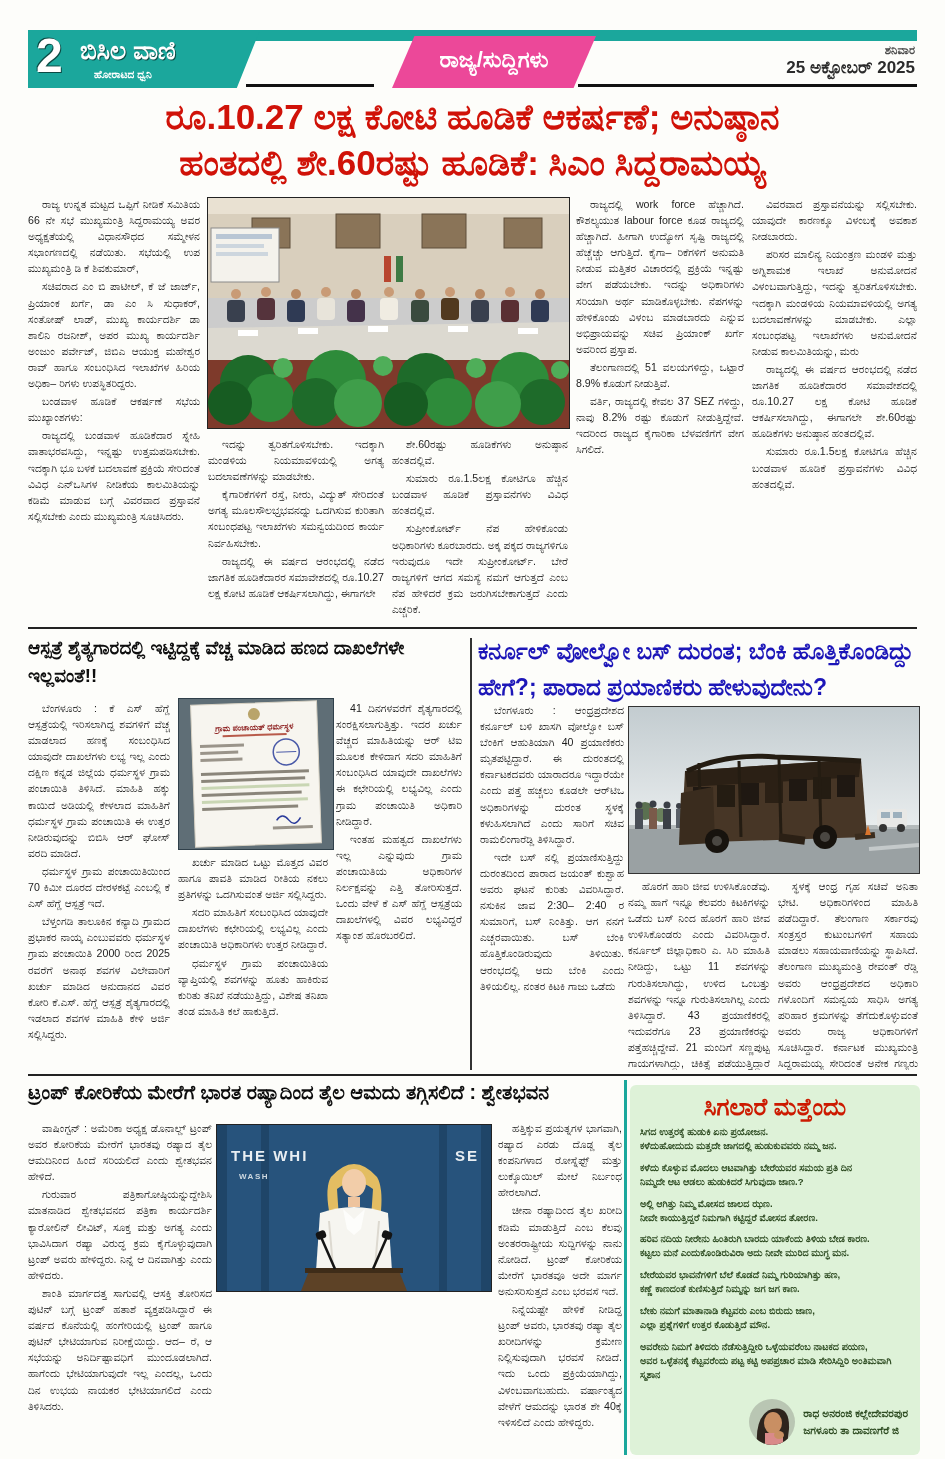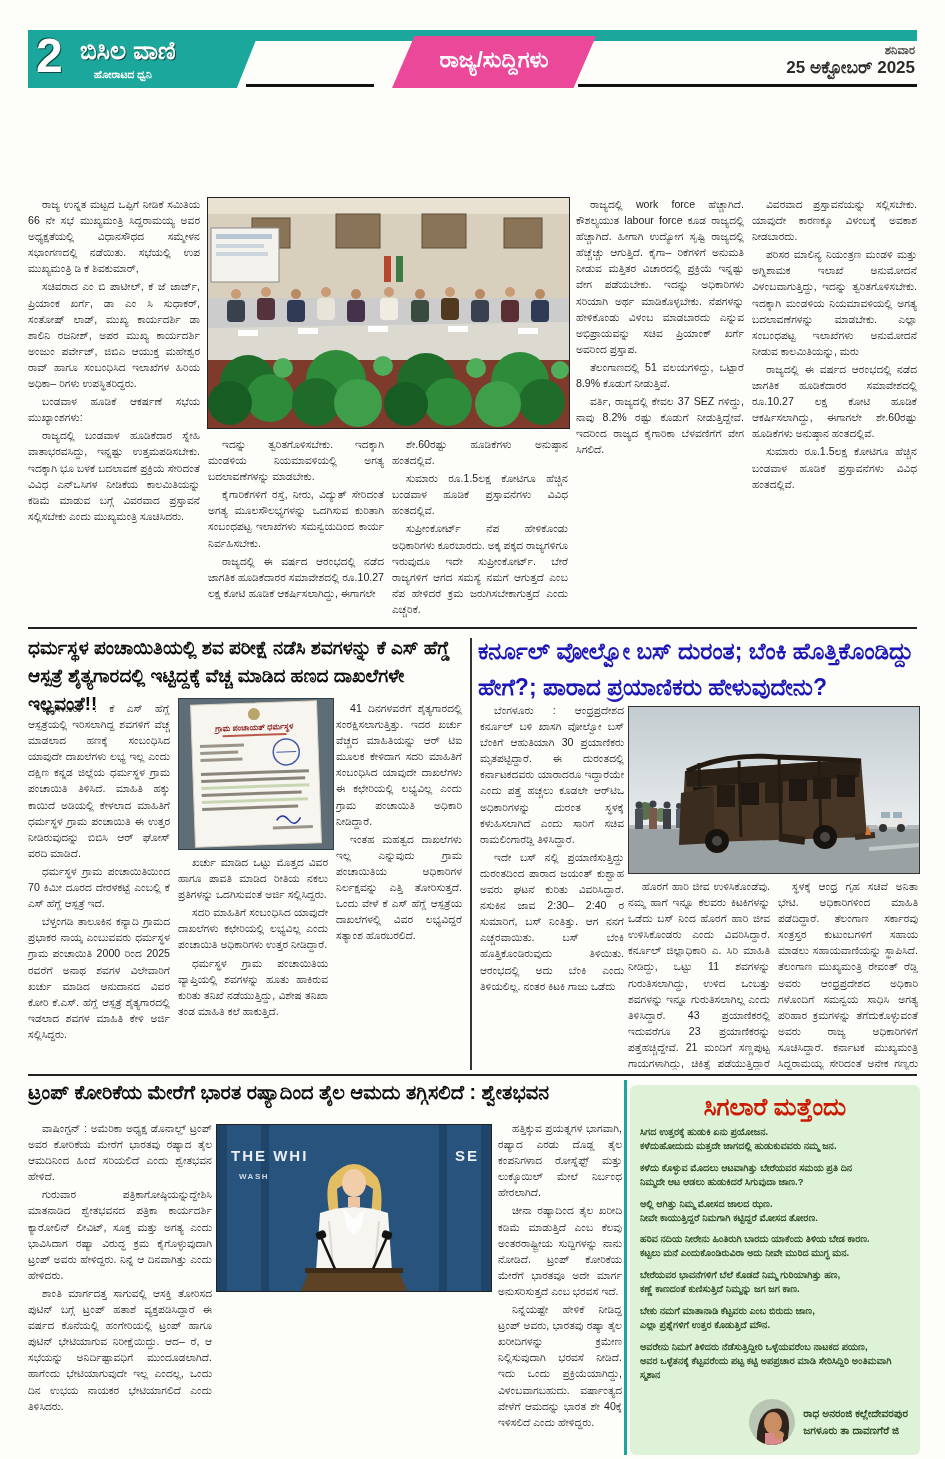--- a/index.html
+++ b/index.html
@@ -60,30 +60,34 @@
     <div class="logo-tag">ಹೋರಾಟದ ಧ್ವನಿ</div>
   </div>
   <div class="rule-seg" style="left:246px;width:128px;"></div>
   <div class="rule-seg" style="left:578px;width:339px;"></div>
   <div class="band">
     <span>ರಾಜ್ಯ/ಸುದ್ದಿಗಳು</span>
   </div>
   <div class="day">ಶನಿವಾರ</div>
   <div class="date">25 ಅಕ್ಟೋಬರ್ 2025</div>
 
+  <div class="lead-headline">
+    <div>ರೂ.10.27 ಲಕ್ಷ ಕೋಟಿ ಹೂಡಿಕೆ ಆಕರ್ಷಣೆ; ಅನುಷ್ಠಾನ</div>
+    <div>ಹಂತದಲ್ಲಿ ಶೇ.60ರಷ್ಟು ಹೂಡಿಕೆ: ಸಿಎಂ ಸಿದ್ದರಾಮಯ್ಯ</div>
+  </div>
 
   <div class="col body-text" style="left:28px;top:196px;width:172px;height:428px;">
       <p>ರಾಜ್ಯ ಉನ್ನತ ಮಟ್ಟದ ಒಪ್ಪಿಗೆ ನೀಡಿಕೆ ಸಮಿತಿಯ 66 ನೇ ಸಭೆ ಮುಖ್ಯಮಂತ್ರಿ ಸಿದ್ದರಾಮಯ್ಯ ಅವರ ಅಧ್ಯಕ್ಷತೆಯಲ್ಲಿ ವಿಧಾನಸೌಧದ ಸಮ್ಮೇಳನ ಸಭಾಂಗಣದಲ್ಲಿ ನಡೆಯಿತು. ಸಭೆಯಲ್ಲಿ ಉಪ ಮುಖ್ಯಮಂತ್ರಿ ಡಿ ಕೆ ಶಿವಕುಮಾರ್,</p>
       <p>ಸಚಿವರಾದ ಎಂ ಬಿ ಪಾಟೀಲ್, ಕೆ ಜೆ ಜಾರ್ಜ್, ಪ್ರಿಯಾಂಕ ಖರ್ಗೆ, ಡಾ ಎಂ ಸಿ ಸುಧಾಕರ್, ಸಂತೋಷ್ ಲಾಡ್, ಮುಖ್ಯ ಕಾರ್ಯದರ್ಶಿ ಡಾ ಶಾಲಿನಿ ರಜನೀಶ್, ಅಪರ ಮುಖ್ಯ ಕಾರ್ಯದರ್ಶಿ ಅಂಜುಂ ಪರ್ವೇಜ್, ಜಿಬಿಎ ಆಯುಕ್ತ ಮಹೇಶ್ವರ ರಾವ್ ಹಾಗೂ ಸಂಬಂಧಿಸಿದ ಇಲಾಖೆಗಳ ಹಿರಿಯ ಅಧಿಕಾ– ರಿಗಳು ಉಪಸ್ಥಿತರಿದ್ದರು.</p>
       <p>ಬಂಡವಾಳ ಹೂಡಿಕೆ ಆಕರ್ಷಣೆ ಸಭೆಯ ಮುಖ್ಯಾಂಶಗಳು:</p>
       <p>ರಾಜ್ಯದಲ್ಲಿ ಬಂಡವಾಳ ಹೂಡಿಕೆದಾರ ಸ್ನೇಹಿ ವಾತಾಭರವಸಿದ್ದು, ಇನ್ನಷ್ಟು ಉತ್ತಮಪಡಿಸಬೇಕು. ಇದಕ್ಕಾಗಿ ಭೂ ಬಳಕೆ ಬದಲಾವಣೆ ಪ್ರಕ್ರಿಯೆ ಸೇರಿದಂತೆ ವಿವಿಧ ಎನ್‌ಒಸಿಗಳ ನೀಡಿಕೆಯ ಕಾಲಮಿತಿಯನ್ನು ಕಡಿಮೆ ಮಾಡುವ ಬಗ್ಗೆ ವಿವರವಾದ ಪ್ರಸ್ತಾವನೆ ಸಲ್ಲಿಸಬೇಕು ಎಂದು ಮುಖ್ಯಮಂತ್ರಿ ಸೂಚಿಸಿದರು.</p>
     </div>
   <div class="col body-text" style="left:208px;top:436px;width:176px;height:188px;">
       <p>ಇದನ್ನು ತ್ವರಿತಗೊಳಿಸಬೇಕು. ಇದಕ್ಕಾಗಿ ಮಂಡಳಿಯ ನಿಯಮಾವಳಿಯಲ್ಲಿ ಅಗತ್ಯ ಬದಲಾವಣೆಗಳನ್ನು ಮಾಡಬೇಕು.</p>
-      <p>ಕೈಗಾರಿಕೆಗಳಿಗೆ ರಸ್ತೆ, ನೀರು, ವಿದ್ಯುತ್ ಸೇರಿದಂತೆ ಅಗತ್ಯ ಮೂಲಸೌಲಭ್ಯಗಳನ್ನು ಒದಗಿಸುವ ಕುರಿತಾಗಿ ಸಂಬಂಧಪಟ್ಟ ಇಲಾಖೆಗಳು ಸಮನ್ವಯದಿಂದ ಕಾರ್ಯ ನಿರ್ವಹಿಸಬೇಕು.</p>
+      <p>ಕೈಗಾರಿಕೆಗಳಿಗೆ ರಸ್ತೆ, ನೀರು, ವಿದ್ಯುತ್ ಸೇರಿದಂತೆ ಅಗತ್ಯ ಮೂಲಸೌಲಭ್ತಭವನದ್ನು ಒದಗಿಸುವ ಕುರಿತಾಗಿ ಸಂಬಂಧಪಟ್ಟ ಇಲಾಖೆಗಳು ಸಮನ್ವಯದಿಂದ ಕಾರ್ಯ ನಿರ್ವಹಿಸಬೇಕು.</p>
       <p>ರಾಜ್ಯದಲ್ಲಿ ಈ ವರ್ಷದ ಆರಂಭದಲ್ಲಿ ನಡೆದ ಜಾಗತಿಕ ಹೂಡಿಕೆದಾರರ ಸಮಾವೇಶದಲ್ಲಿ ರೂ.10.27 ಲಕ್ಷ ಕೋಟಿ ಹೂಡಿಕೆ ಆಕರ್ಷಿಸಲಾಗಿದ್ದು, ಈಗಾಗಲೇ</p>
     </div>
   <div class="col body-text" style="left:392px;top:436px;width:176px;height:188px;">
       <p>ಶೇ.60ರಷ್ಟು ಹೂಡಿಕೆಗಳು ಅನುಷ್ಠಾನ ಹಂತದಲ್ಲಿವೆ.</p>
       <p>ಸುಮಾರು ರೂ.1.5ಲಕ್ಷ ಕೋಟಿಗೂ ಹೆಚ್ಚಿನ ಬಂಡವಾಳ ಹೂಡಿಕೆ ಪ್ರಸ್ತಾವನೆಗಳು ವಿವಿಧ ಹಂತದಲ್ಲಿವೆ.</p>
       <p>ಸುಪ್ರೀಂಕೋರ್ಟ್ ನೆಪ ಹೇಳಿಕೊಂಡು ಅಧಿಕಾರಿಗಳು ಕೂರಬಾರದು. ಅಕ್ಕ ಪಕ್ಕದ ರಾಜ್ಯಗಳಿಗೂ ಇರುವುದೂ ಇದೇ ಸುಪ್ರೀಂಕೋರ್ಟ್. ಬೇರೆ ರಾಜ್ಯಗಳಿಗೆ ಆಗದ ಸಮಸ್ಯೆ ನಮಗೆ ಆಗುತ್ತದೆ ಎಂಬ ನೆಪ ಹೇಳಿದರೆ ಕ್ರಮ ಜರುಗಿಸಬೇಕಾಗುತ್ತದೆ ಎಂದು ಎಚ್ಚರಿಕೆ.</p>
     </div>
   <div class="col body-text" style="left:576px;top:196px;width:168px;height:428px;">
       <p>ರಾಜ್ಯದಲ್ಲಿ work force ಹೆಚ್ಚಾಗಿದೆ. ಕೌಶಲ್ಯಯುತ labour force ಕೂಡ ರಾಜ್ಯದಲ್ಲಿ ಹೆಚ್ಚಾಗಿದೆ. ಹೀಗಾಗಿ ಉದ್ಯೋಗ ಸೃಷ್ಟಿ ರಾಜ್ಯದಲ್ಲಿ ಹೆಚ್ಚೆಚ್ಚು ಆಗುತ್ತಿದೆ. ಕೈಗಾ– ರಿಕೆಗಳಿಗೆ ಅನುಮತಿ ನೀಡುವ ಮತ್ತಿತರ ವಿಚಾರದಲ್ಲಿ ಪ್ರಕ್ರಿಯೆ ಇನ್ನಷ್ಟು ವೇಗ ಪಡೆಯಬೇಕು. ಇದನ್ನು ಅಧಿಕಾರಿಗಳು ಸರಿಯಾಗಿ ಅರ್ಥ ಮಾಡಿಕೊಳ್ಳಬೇಕು. ನೆಪಗಳನ್ನು ಹೇಳಿಕೊಂಡು ವಿಳಂಬ ಮಾಡಬಾರದು ಎನ್ನುವ ಅಭಿಪ್ರಾಯವನ್ನು ಸಚಿವ ಪ್ರಿಯಾಂಕ್ ಖರ್ಗೆ ಅವರಿಂದ ಪ್ರಸ್ತಾಪ.</p>
       <p>ತೆಲಂಗಾಣದಲ್ಲಿ 51 ವಲಯಗಳಿದ್ದು, ಒಟ್ಟಾರೆ 8.9% ಕೊಡುಗೆ ನೀಡುತ್ತಿವೆ.</p>
@@ -158,21 +162,20 @@
           <circle cx="175" cy="168" r="10" fill="#4fae59"></circle>
           <circle cx="268" cy="170" r="10" fill="#4fae59"></circle>
           <circle cx="352" cy="172" r="9" fill="#4fae59"></circle>
       </g>
     </svg>
   </div>
 
   <div class="divider-h" style="top:627px;"></div>
 
   <div class="mid-headline-left">
-    <div>ಧರ್ಮಸ್ಥಳ ಪಂಚಾಯಿತಿಯಲ್ಲಿ ಶವ ಪರೀಕ್ಷೆ ನಡೆಸಿ ಶವಗಳನ್ನು ಕೆ ಎಸ್ ಹೆಗ್ಡೆ</div>
     <div>ಆಸ್ಪತ್ರೆ ಶೈತ್ಯಗಾರದಲ್ಲಿ ಇಟ್ಟಿದ್ದಕ್ಕೆ ವೆಚ್ಚ ಮಾಡಿದ ಹಣದ ದಾಖಲೆಗಳೇ ಇಲ್ಲವಂತೆ!!</div>
   </div>
   <div class="col body-text" style="left:28px;top:700px;width:142px;height:370px;">
       <p>ಬೆಂಗಳೂರು : ಕೆ ಎಸ್ ಹೆಗ್ಡೆ ಆಸ್ಪತ್ರೆಯಲ್ಲಿ ಇರಿಸಲಾಗಿದ್ದ ಶವಗಳಿಗೆ ವೆಚ್ಚ ಮಾಡಲಾದ ಹಣಕ್ಕೆ ಸಂಬಂಧಿಸಿದ ಯಾವುದೇ ದಾಖಲೆಗಳು ಲಭ್ಯ ಇಲ್ಲ ಎಂದು ದಕ್ಷಿಣ ಕನ್ನಡ ಜಿಲ್ಲೆಯ ಧರ್ಮಸ್ಥಳ ಗ್ರಾಮ ಪಂಚಾಯಿತಿ ತಿಳಿಸಿದೆ. ಮಾಹಿತಿ ಹಕ್ಕು ಕಾಯಿದೆ ಅಡಿಯಲ್ಲಿ ಕೇಳಲಾದ ಮಾಹಿತಿಗೆ ಧರ್ಮಸ್ಥಳ ಗ್ರಾಮ ಪಂಚಾಯಿತಿ ಈ ಉತ್ತರ ನೀಡಿರುವುದನ್ನು ಬಿಬಿಸಿ ಆರ್ ಘೋಸ್ ವರದಿ ಮಾಡಿದೆ.</p>
       <p>ಧರ್ಮಸ್ಥಳ ಗ್ರಾಮ ಪಂಚಾಯಿತಿಯಿಂದ 70 ಕಿಮೀ ದೂರದ ದೇರಳಕಟ್ಟೆ ಎಂಬಲ್ಲಿ ಕೆ ಎಸ್ ಹೆಗ್ಡೆ ಆಸ್ಪತ್ರೆ ಇದೆ.</p>
       <p>ಬೆಳ್ತಂಗಡಿ ತಾಲೂಕಿನ ಕನ್ಯಾದಿ ಗ್ರಾಮದ ಪ್ರಭಾಕರ ನಾಯ್ಕ ಎಂಬುವವರು ಧರ್ಮಸ್ಥಳ ಗ್ರಾಮ ಪಂಚಾಯಿತಿ 2000 ರಿಂದ 2025 ರವರೆಗೆ ಅನಾಥ ಶವಗಳ ವಿಲೇವಾರಿಗೆ ಖರ್ಚು ಮಾಡಿದ ಅನುದಾನದ ವಿವರ ಕೋರಿ ಕೆ.ಎಸ್. ಹೆಗ್ಡೆ ಆಸ್ಪತ್ರೆ ಶೈತ್ಯಗಾರದಲ್ಲಿ ಇಡಲಾದ ಶವಗಳ ಮಾಹಿತಿ ಕೇಳಿ ಅರ್ಜಿ ಸಲ್ಲಿಸಿದ್ದರು.</p>
     </div>
 
   <div class="photo" style="left:178px;top:698px;width:154px;height:150px;border-color:#30404a;">
     <svg width="154" height="150" viewBox="0 0 154 150">
@@ -208,21 +211,21 @@
       <p>ಇಂತಹ ಮಹತ್ವದ ದಾಖಲೆಗಳು ಇಲ್ಲ ಎನ್ನುವುದು ಗ್ರಾಮ ಪಂಚಾಯಿತಿಯ ಅಧಿಕಾರಿಗಳ ನಿರ್ಲಕ್ಷವನ್ನು ಎತ್ತಿ ತೋರಿಸುತ್ತದೆ. ಒಂದು ವೇಳೆ ಕೆ ಎಸ್ ಹೆಗ್ಡೆ ಆಸ್ಪತ್ರೆಯ ದಾಖಲೆಗಳಲ್ಲಿ ವಿವರ ಲಭ್ಯವಿದ್ದರೆ ಸತ್ಯಾಂಶ ಹೊರಬರಲಿದೆ.</p>
     </div>
 
   <div class="divider-v" style="left:470px;top:638px;height:432px;"></div>
 
   <div class="mid-headline-right">
     <div>ಕರ್ನೂಲ್ ವೋಲ್ವೋ ಬಸ್ ದುರಂತ; ಬೆಂಕಿ ಹೊತ್ತಿಕೊಂಡಿದ್ದು</div>
     <div>ಹೇಗೆ?; ಪಾರಾದ ಪ್ರಯಾಣಿಕರು ಹೇಳುವುದೇನು?</div>
   </div>
   <div class="col body-text" style="left:480px;top:702px;width:144px;height:368px;">
-      <p>ಬೆಂಗಳೂರು : ಆಂಧ್ರಪ್ರದೇಶದ ಕರ್ನೂಲ್ ಬಳಿ ಖಾಸಗಿ ವೋಲ್ವೋ ಬಸ್ ಬೆಂಕಿಗೆ ಆಹುತಿಯಾಗಿ 30 ಪ್ರಯಾಣಿಕರು ಮೃತಪಟ್ಟಿದ್ದಾರೆ. ಈ ದುರಂತದಲ್ಲಿ ಕರ್ನಾಟಕದವರು ಯಾರಾದರೂ ಇದ್ದಾರೆಯೇ ಎಂದು ಪತ್ತೆ ಹಚ್ಚಲು ಕೂಡಲೇ ಆರ್‌ಟಿಒ ಅಧಿಕಾರಿಗಳನ್ನು ದುರಂತ ಸ್ಥಳಕ್ಕೆ ಕಳುಹಿಸಲಾಗಿದೆ ಎಂದು ಸಾರಿಗೆ ಸಚಿವ ರಾಮಲಿಂಗಾರೆಡ್ಡಿ ತಿಳಿಸಿದ್ದಾರೆ.</p>
+      <p>ಬೆಂಗಳೂರು : ಆಂಧ್ರಪ್ರದೇಶದ ಕರ್ನೂಲ್ ಬಳಿ ಖಾಸಗಿ ವೋಲ್ವೋ ಬಸ್ ಬೆಂಕಿಗೆ ಆಹುತಿಯಾಗಿ 40 ಪ್ರಯಾಣಿಕರು ಮೃತಪಟ್ಟಿದ್ದಾರೆ. ಈ ದುರಂತದಲ್ಲಿ ಕರ್ನಾಟಕದವರು ಯಾರಾದರೂ ಇದ್ದಾರೆಯೇ ಎಂದು ಪತ್ತೆ ಹಚ್ಚಲು ಕೂಡಲೇ ಆರ್‌ಟಿಒ ಅಧಿಕಾರಿಗಳನ್ನು ದುರಂತ ಸ್ಥಳಕ್ಕೆ ಕಳುಹಿಸಲಾಗಿದೆ ಎಂದು ಸಾರಿಗೆ ಸಚಿವ ರಾಮಲಿಂಗಾರೆಡ್ಡಿ ತಿಳಿಸಿದ್ದಾರೆ.</p>
       <p>ಇದೇ ಬಸ್ ನಲ್ಲಿ ಪ್ರಯಾಣಿಸುತ್ತಿದ್ದು ದುರಂತದಿಂದ ಪಾರಾದ ಜಯಂತ್ ಕುಶ್ವಾಹ ಅವರು ಘಟನೆ ಕುರಿತು ವಿವರಿಸಿದ್ದಾರೆ. ನಸುಕಿನ ಜಾವ 2:30– 2:40 ರ ಸುಮಾರಿಗೆ, ಬಸ್ ನಿಂತಿತ್ತು. ಆಗ ನನಗೆ ಎಚ್ಚರವಾಯಿತು. ಬಸ್ ಬೆಂಕಿ ಹೊತ್ತಿಕೊಂಡಿರುವುದು ತಿಳಿಯಿತು. ಆರಂಭದಲ್ಲಿ ಅದು ಬೆಂಕಿ ಎಂದು ತಿಳಿಯಲಿಲ್ಲ. ನಂತರ ಕಿಟಕಿ ಗಾಜು ಒಡೆದು</p>
     </div>
 
   <div class="photo" style="left:628px;top:706px;width:290px;height:166px;border-color:#333;">
     <svg width="290" height="166" viewBox="0 0 290 166">
       <defs>
         <linearGradient id="sky" x1="0" y1="0" x2="0" y2="1">
           <stop offset="0" stop-color="#c3ccd0"></stop>
             <stop offset="1" stop-color="#e9edee"></stop>
         </linearGradient>

